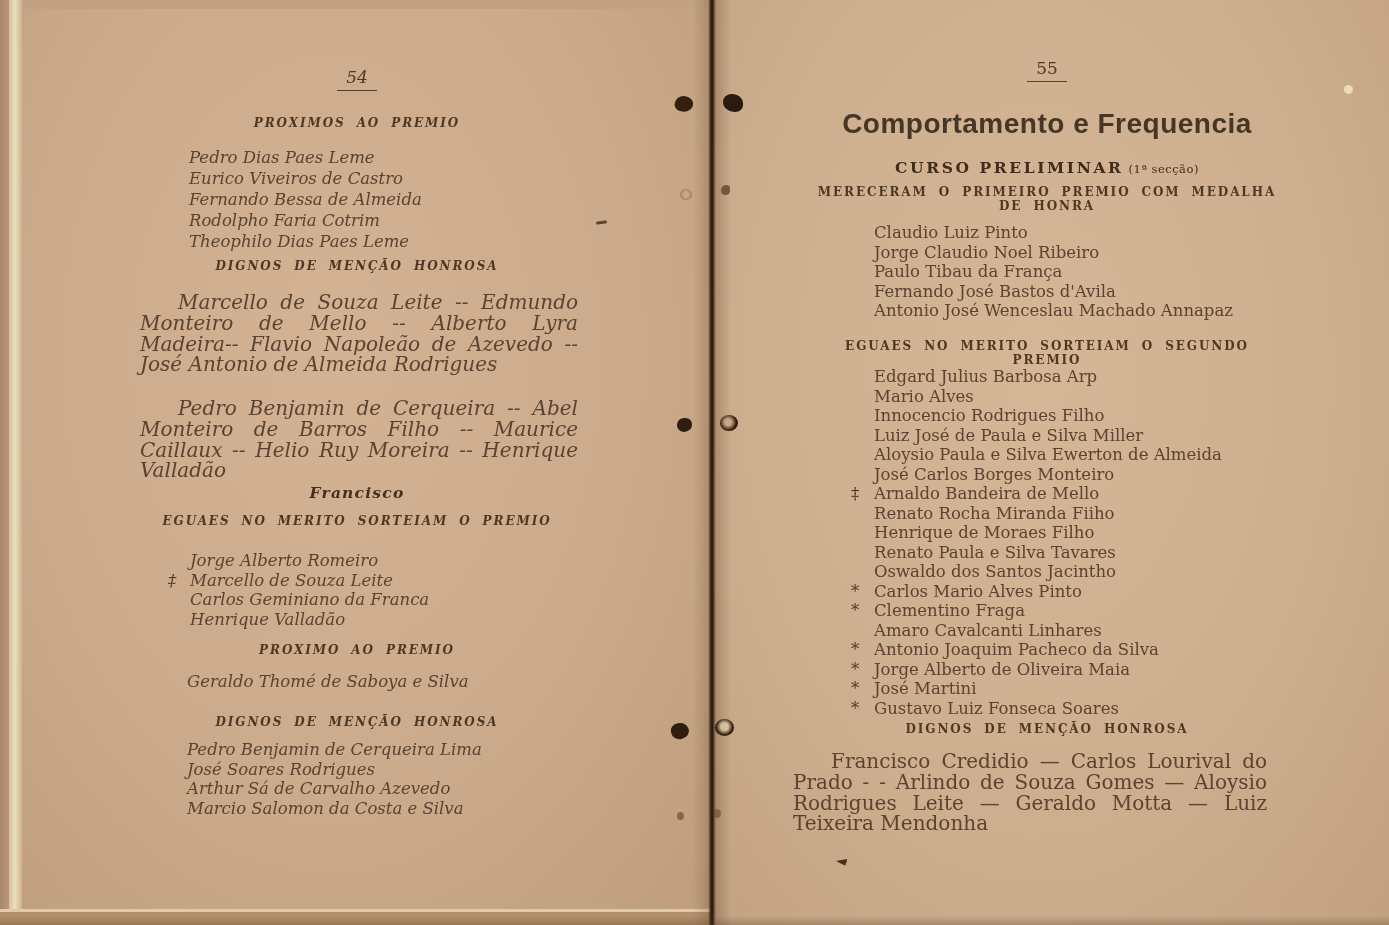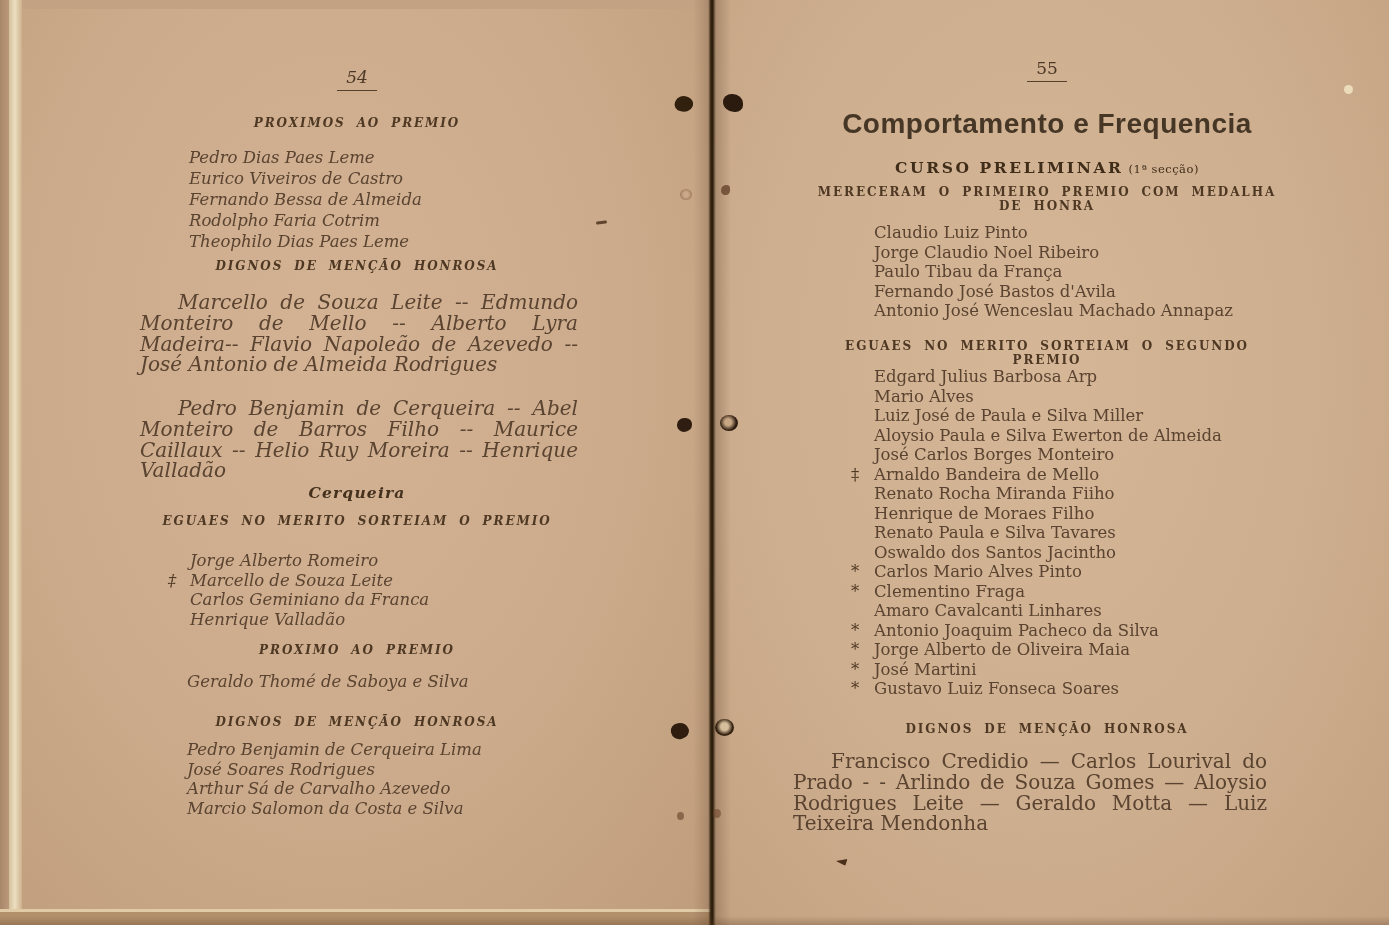--- a/index.html
+++ b/index.html
@@ -85,21 +85,21 @@
           <span class="marker"></span>
           <span class="name-text">Theophilo Dias Paes Leme</span>
         </div>
       </div>
 
     <div class="small-heading" style="top:250px">DIGNOS DE MENÇÃO HONROSA</div>
     <div class="para" style="left:118px;top:283px;width:438px">Marcello de Souza Leite -- Edmundo Monteiro de Mello -- Alberto Lyra Madeira-- Flavio Napoleão de Azevedo -- José Antonio de Almeida Rodrigues</div>
 
     <div class="para" style="left:118px;top:389px;width:438px">Pedro Benjamin de Cerqueira -- Abel Monteiro de Barros Filho -- Maurice Caillaux -- Helio Ruy Moreira -- Henrique Valladão</div>
 
-    <div class="sub-title" style="top:474px">Cerqueira</div>
+    <div class="sub-title" style="top:474px">Francisco</div>
     <div class="small-heading" style="top:505px">EGUAES NO MERITO SORTEIAM O PREMIO</div>
     <div class="name-list" style="left:140px;top:542px">
         <div class="name-row">
           <span class="marker"></span>
           <span class="name-text">Jorge Alberto Romeiro</span>
         </div>
         <div class="name-row">
           <span class="marker">‡</span>
           <span class="name-text">Marcello de Souza Leite</span>
         </div>
@@ -182,20 +182,24 @@
 
     <div class="small-heading" style="top:339px">EGUAES NO MERITO SORTEIAM O SEGUNDO PREMIO</div>
     <div class="name-list" style="left:133px;top:367px">
         <div class="name-row">
           <span class="marker"></span>
           <span class="name-text">Edgard Julius Barbosa Arp</span>
         </div>
         <div class="name-row">
           <span class="marker"></span>
           <span class="name-text">Mario Alves</span>
+        </div>
+        <div class="name-row">
+          <span class="marker"></span>
+          <span class="name-text">Innocencio Rodrigues Filho</span>
         </div>
         <div class="name-row">
           <span class="marker"></span>
           <span class="name-text">Luiz José de Paula e Silva Miller</span>
         </div>
         <div class="name-row">
           <span class="marker"></span>
           <span class="name-text">Aloysio Paula e Silva Ewerton de Almeida</span>
         </div>
         <div class="name-row">

